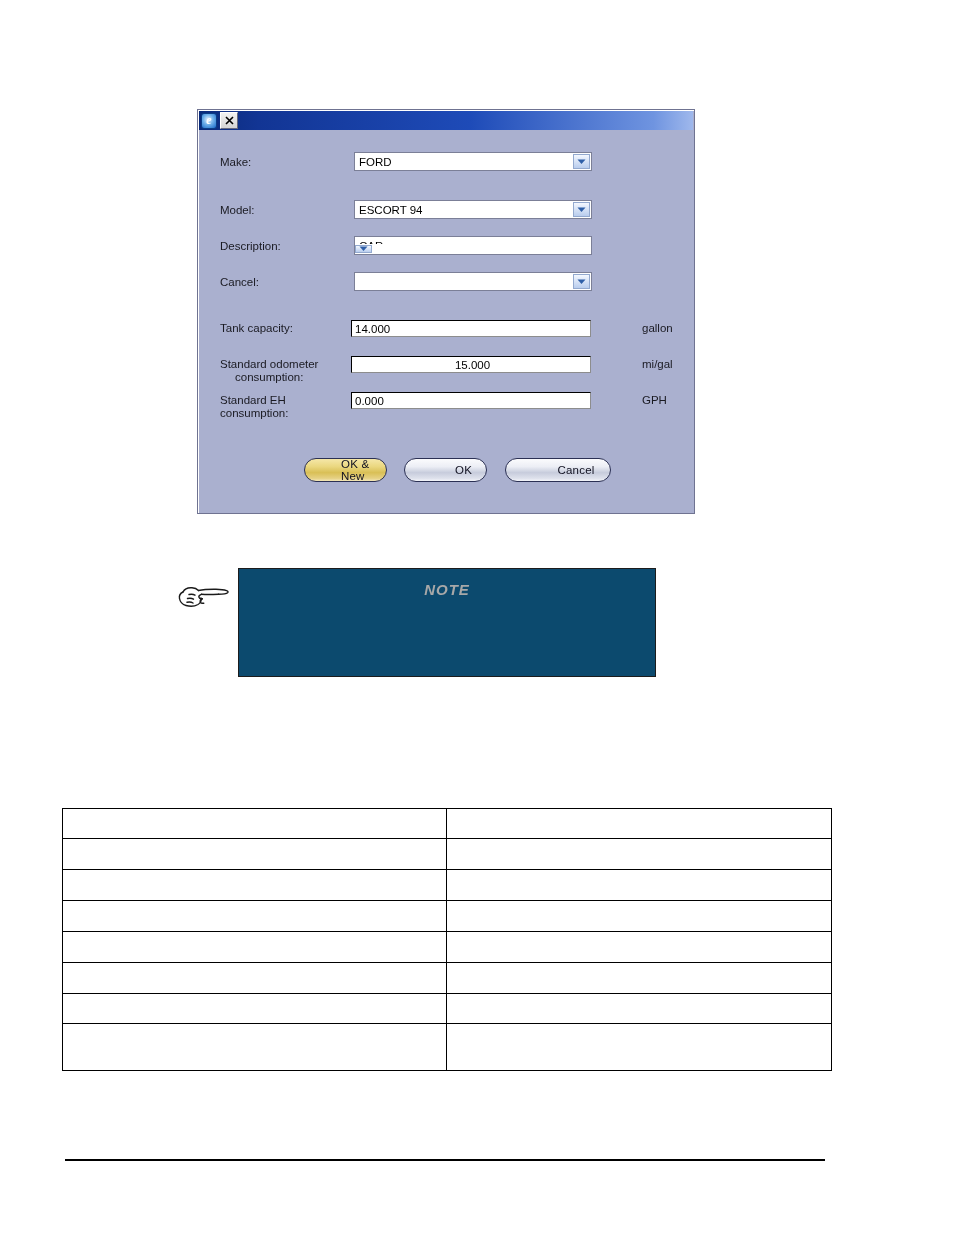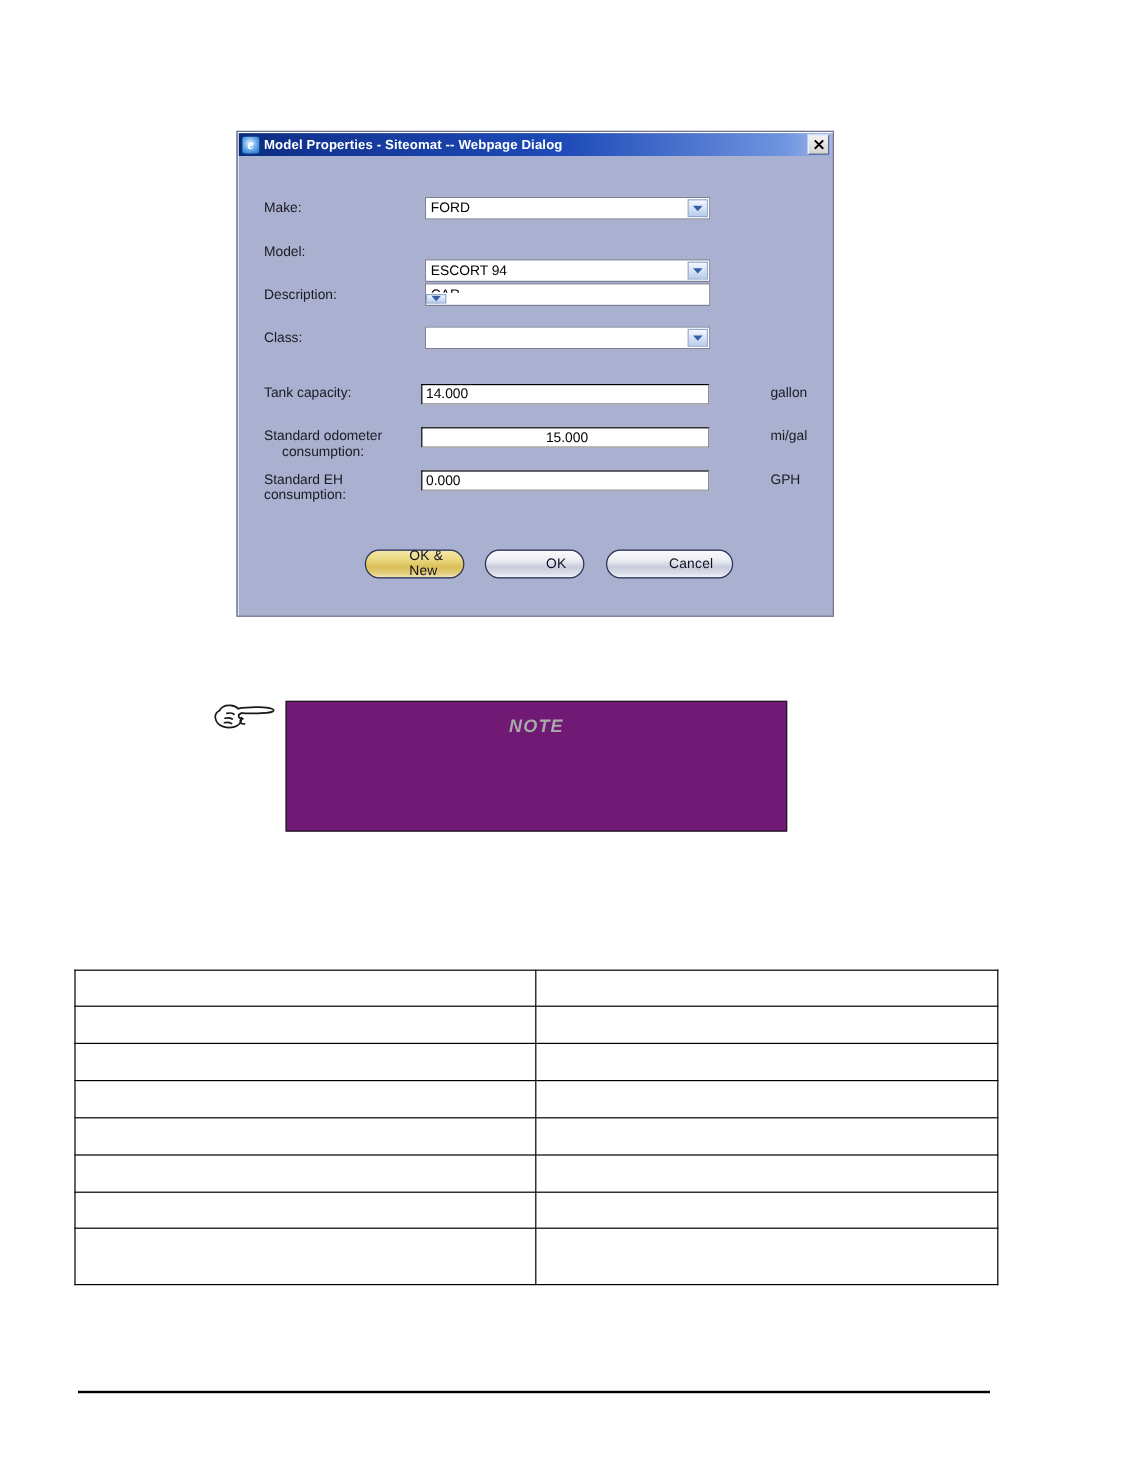--- a/index.html
+++ b/index.html
@@ -221,24 +221,24 @@
   #hand-icon {
     position: absolute;
     left: 0;
     top: 8px;
     width: 56px;
     height: 40px;
   }
   #note-box {
     position: absolute;
     left: 63px;
-    top: 17px;
+    top: 1px;
     width: 418px;
     height: 109px;
-    background: #701a75;
+    background: #0c4a6e;
     border: 1px solid #1c1c1c;
     box-sizing: border-box;
   }
   #note-title {
     text-align: center;
     font-size: 15px;
     font-weight: bold;
     font-style: italic;
     color: #a8a8a8;
     margin-top: 12px;
@@ -276,45 +276,44 @@
     border-top: 2px solid #000000;
   }
 </style>
 </head>
 <body>
 
 <div id="dialog-window">
 
   <div id="titlebar">
     <span id="ie-icon"></span>
-    <span id="dialog-title">Model Properties - Siteomat -- Webpage Dialog</span>
     <div id="close-button">
       <svg width="9" height="9" viewBox="0 0 9 9" aria-hidden="true">
         <path d="M1 1 L8 8 M8 1 L1 8" stroke="#000000" stroke-width="1.6" fill="none"></path>
       </svg>
     </div>
   </div>
 
   <div id="dialog-body">
 
-    <div class="form-row" style="top:38px;">
+    <div class="form-row" style="top:26px;">
       <div class="field-label">Make:</div>
       <div class="combo" style="top:-4px;">
         <div class="combo-value">FORD</div>
         <div class="combo-arrow">
           <svg width="9" height="6" viewBox="0 0 9 6" aria-hidden="true">
             <path d="M0.5 0.5 L4.5 5 L8.5 0.5 Z" fill="#2f5fa8"></path>
           </svg>
         </div>
       </div>
     </div>
 
     <div class="form-row" style="top:74px;">
       <div class="field-label">Model:</div>
-      <div class="combo" style="top:-4px;margin-top:16px;">
+      <div class="combo" style="top:-4px;">
         <div class="combo-value">ESCORT 94</div>
         <div class="combo-arrow">
           <svg width="9" height="6" viewBox="0 0 9 6" aria-hidden="true">
             <path d="M0.5 0.5 L4.5 5 L8.5 0.5 Z" fill="#2f5fa8"></path>
           </svg>
         </div>
       </div>
     </div>
 
     <div class="form-row" style="top:110px;">
@@ -323,21 +322,21 @@
         <div class="combo-value">CAR</div>
         <div class="combo-arrow">
           <svg width="9" height="6" viewBox="0 0 9 6" aria-hidden="true">
             <path d="M0.5 0.5 L4.5 5 L8.5 0.5 Z" fill="#2f5fa8"></path>
           </svg>
         </div>
       </div>
     </div>
 
     <div class="form-row" style="top:146px;">
-      <div class="field-label">Class:</div>
+      <div class="field-label">Cancel:</div>
       <div class="combo" style="top:-4px;">
         <div class="combo-value"></div>
         <div class="combo-arrow">
           <svg width="9" height="6" viewBox="0 0 9 6" aria-hidden="true">
             <path d="M0.5 0.5 L4.5 5 L8.5 0.5 Z" fill="#2f5fa8"></path>
           </svg>
         </div>
       </div>
     </div>
 

